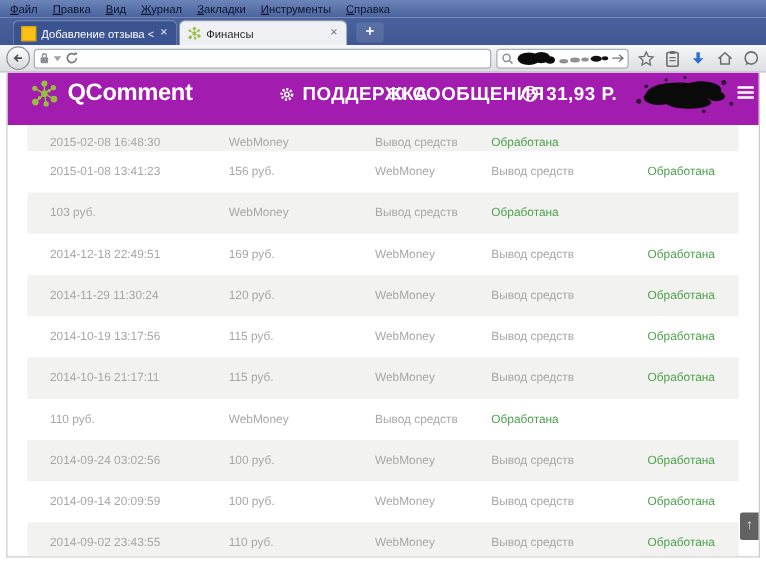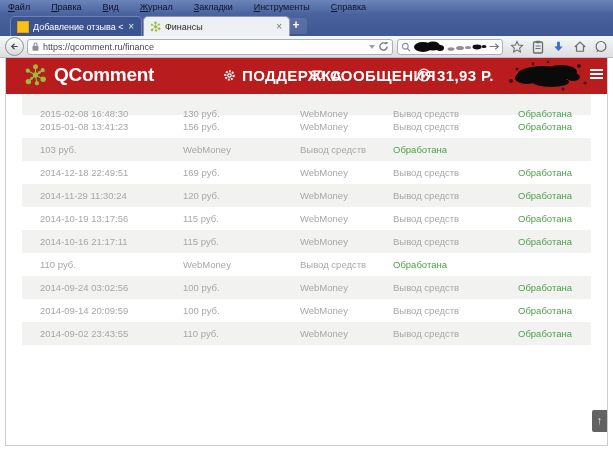--- a/index.html
+++ b/index.html
@@ -1,31 +1,31 @@
 <!DOCTYPE html>
 <html><head>
 <meta charset="utf-8">
 <style>
   html,body{margin:0;padding:0;background:#fff;}
   body{width:613px;height:450px;overflow:hidden;font-family:"Liberation Sans",sans-serif;position:relative;}
   .browser{position:absolute;inset:0;}
 
   
   .menubar{position:absolute;top:0;left:0;right:0;height:14px;
-    background:linear-gradient(#6b84b8,#4a639e);display:flex;align-items:center;padding-left:2px;gap:9px;}
+    background:linear-gradient(#6b84b8,#4a639e);display:flex;align-items:center;padding-left:2px;}
   .menu-item{font-size:9px;color:#0e1530;padding:0 6px;line-height:14px;cursor:default;}
   .menu-item::first-letter{text-decoration:underline;}
 
   
   .tabbar{position:absolute;top:14px;left:0;right:0;height:22px;
     background:linear-gradient(#4a639e,#3f5894);}
   .tab{position:absolute;bottom:0;height:20px;border-radius:5px 5px 0 0;display:flex;align-items:center;
     padding:0 6px;box-sizing:border-box;font-size:9px;white-space:nowrap;overflow:hidden;}
   .tab-inactive{left:10px;width:132px;background:#3b5390;border:1px solid rgba(255,255,255,.28);border-bottom:none;color:#fff;}
-  .tab-active{left:143px;width:147px;background:#eef0f3;border:1px solid #8d97a8;border-bottom:none;color:#2b2b2b;}
+  .tab-active{left:143px;width:135px;background:#eef0f3;border:1px solid #8d97a8;border-bottom:none;color:#2b2b2b;}
   .tab-label{flex:1;overflow:hidden;text-overflow:clip;margin:0 4px;}
   .tab-close{font-size:10px;line-height:10px;padding:0 1px;}
   .tab-inactive .tab-close{color:#e8ecf5;}
   .tab-active .tab-close{color:#6f7680;}
   .favicon-yellow{width:10px;height:10px;background:#fcc117;border:1px solid #e0a800;flex:0 0 auto;}
   .favicon-q{width:11px;height:11px;flex:0 0 auto;}
   .new-tab{position:absolute;left:285px;bottom:2px;width:22px;height:16px;border-radius:3px;
     color:#fff;font-size:12px;font-weight:bold;text-align:center;line-height:15px;background:rgba(255,255,255,.10);}
 
   
@@ -39,40 +39,40 @@
   .url-text{font-size:9px;color:#4a4a4a;flex:1;margin-left:3px;white-space:nowrap;overflow:hidden;}
   .caret-down{width:0;height:0;border-left:3px solid transparent;border-right:3px solid transparent;border-top:4px solid #9aa0a8;margin:0 3px;}
   .searchbar{height:16px;background:#fff;border:1px solid #a8b0ba;border-radius:3px;margin-left:4px;
     width:106px;display:flex;align-items:center;box-sizing:border-box;padding:0 3px;flex:0 0 auto;position:relative;}
   .tool-icons{display:flex;align-items:center;margin-left:6px;gap:6px;}
   .ticon{width:15px;height:15px;display:flex;align-items:center;justify-content:center;}
 
   
   .page{position:absolute;top:58px;left:5px;right:5px;height:388px;box-sizing:border-box;
     border:1px solid #cdcdcd;border-top:none;background:#fff;overflow:hidden;}
-  .site-header{position:relative;height:36px;background:#b91c1c;overflow:hidden;}
+  .site-header{position:relative;height:42px;background:#a21caf;overflow:hidden;}
   .logo{position:absolute;left:18px;top:5px;display:flex;align-items:center;}
   .logo-text{color:#fff;font-size:19px;font-weight:bold;letter-spacing:-.3px;margin-left:7px;}
   .hnav{position:absolute;top:0;height:34px;display:flex;align-items:center;color:#fff;}
   .hnav-label{font-size:15px;font-weight:bold;letter-spacing:.4px;margin-left:6px;}
   .hnav-support{left:217px;}
   .hnav-messages{left:304px;}
   .hnav-balance{left:411px;}
   .scribble-user{position:absolute;right:18px;top:1px;}
   .hamburger{position:absolute;right:4px;top:11px;width:13px;}
   .hamburger div{height:2px;background:#fff;margin-bottom:2px;}
 
   
   .tbl{position:relative;}
-  .trow{height:23px;margin:0 16px;display:grid;
+  .trow{height:33px;margin:0 16px;display:grid;
     grid-template-columns:143px 117px 93px 125px 1fr;
     align-items:center;padding-left:18px;box-sizing:border-box;
     font-size:9.5px;color:#a7a7a7;}
   .trow.striped{background:#f2f2f0;}
-  .trow.first-row{height:21px;align-items:start;padding-top:13px;line-height:14px;}
+  .trow.first-row{height:21px;align-items:start;padding-top:8px;line-height:14px;}
   .cell-status{color:#4ca24c;}
 
   
   .scroll-top{position:absolute;right:0;top:352px;width:15px;height:22px;background:rgba(70,70,70,.85);
     border-radius:2px 0 0 2px;color:#e3e3e3;font-size:11px;text-align:center;line-height:21px;}
 </style>
 </head>
 <body>
 
 <div class="browser">
@@ -116,21 +116,20 @@
     <div class="back-btn">
       <svg width="11" height="11" viewBox="0 0 16 16">
         <path d="M12.5 8 H4.5 M8 4 L4 8 l4 4" fill="none" stroke="#4d4d4d" stroke-width="1.8"></path>
       </svg>
     </div>
     <div class="urlbar">
       <svg width="9" height="11" viewBox="0 0 12 14">
         <rect x="2" y="6" width="8" height="6.5" rx="1" fill="#8a8f98"></rect>
         <path d="M4 6 V4.3 a2 2 0 0 1 4 0 V6" fill="none" stroke="#8a8f98" stroke-width="1.5"></path>
       </svg>
-      <span class="url-text">https://qcomment.ru/finance</span>
       <span class="caret-down"></span>
       <svg width="11" height="11" viewBox="0 0 14 14">
         <path d="M11.6 7 a4.6 4.6 0 1 1 -1.4 -3.3" fill="none" stroke="#777" stroke-width="1.7"></path>
         <path d="M9.3 1.2 l3.6 0.4 -1.8 2.8 z" fill="#777"></path>
       </svg>
     </div>
     <div class="searchbar">
       <svg width="10" height="10" viewBox="0 0 14 14">
         <circle cx="6" cy="6" r="4" fill="none" stroke="#8a8f98" stroke-width="1.6"></circle>
         <path d="M9 9 L12.5 12.5" stroke="#8a8f98" stroke-width="1.8"></path>
@@ -255,21 +254,20 @@
       <div class="hamburger">
         <div></div>
           <div></div>
           <div></div>
       </div>
     </div>
 
     <div class="tbl">
         <div class="trow striped first-row">
         <span class="cell-date">2015-02-08 16:48:30</span>
-        <span class="cell-amount">130 руб.</span>
         <span class="cell-method">WebMoney</span>
         <span class="cell-operation">Вывод средств</span>
         <span class="cell-status">Обработана</span>
       </div>
         <div class="trow">
         <span class="cell-date">2015-01-08 13:41:23</span>
         <span class="cell-amount">156 руб.</span>
         <span class="cell-method">WebMoney</span>
         <span class="cell-operation">Вывод средств</span>
         <span class="cell-status">Обработана</span>

